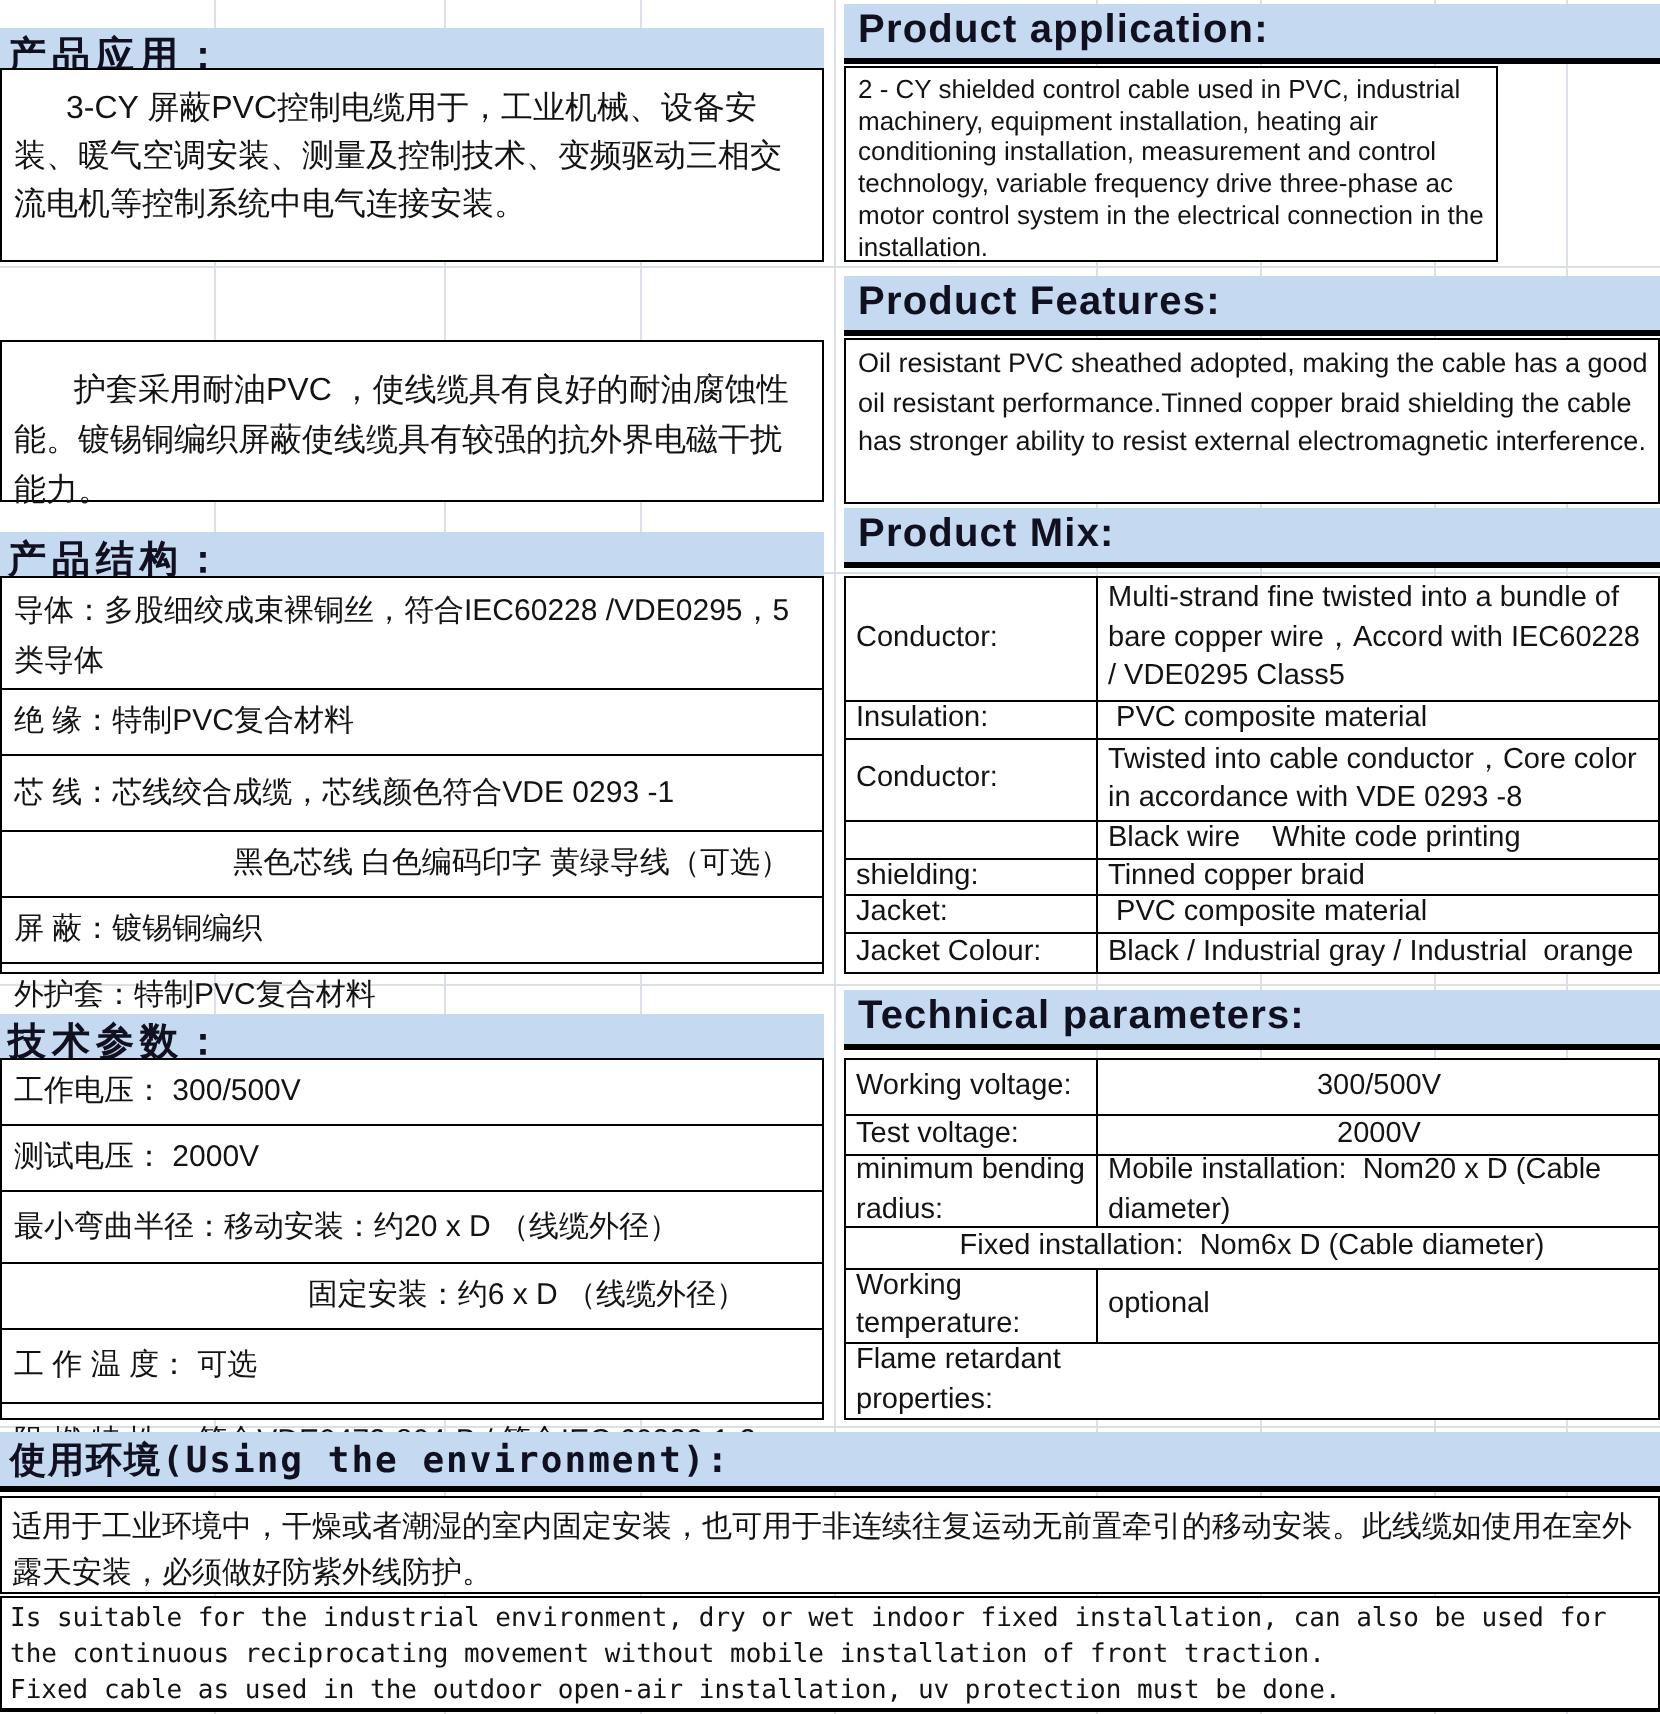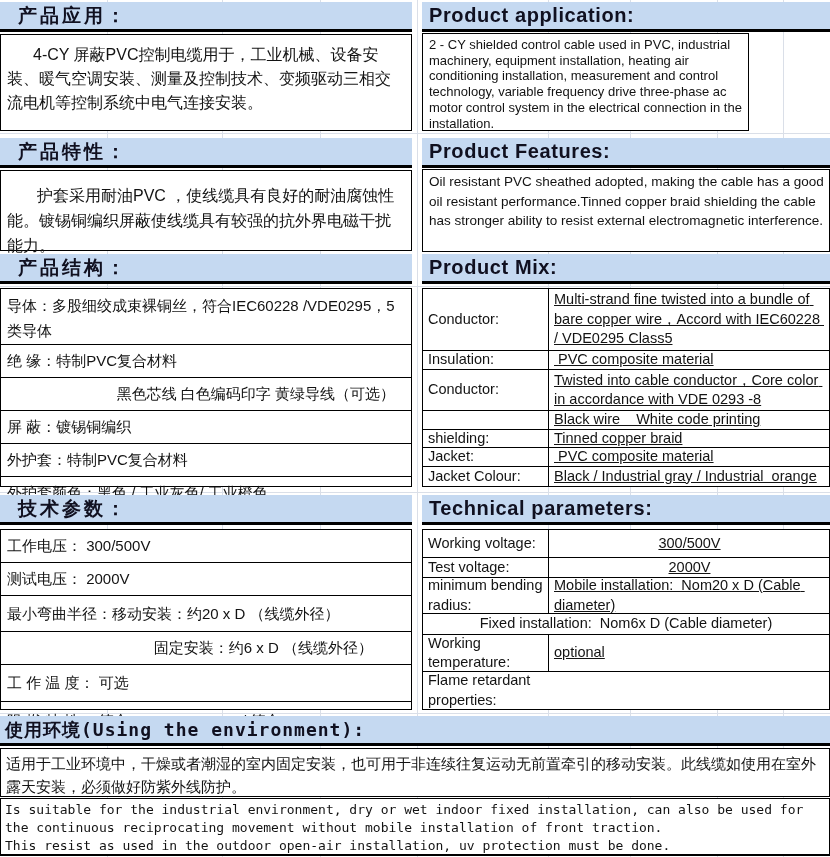--- a/index.html
+++ b/index.html
@@ -14,41 +14,41 @@
     position:relative;width:830px;height:857px;background:#ffffff;
     font-family:"Liberation Sans",sans-serif;color:var(--text);overflow:hidden;
   }
   .vgrid{position:absolute;top:0;bottom:0;width:1px;background:var(--grid);}
   .hgrid{position:absolute;left:0;right:0;height:1px;background:var(--grid);}
   .band{
     position:absolute;height:30px;background:var(--band);
     border-bottom:3px solid var(--border);
     display:flex;align-items:center;font-weight:bold;color:#101020;
   }
-  .band.zh{font-size:19px;padding-left:18px;letter-spacing:3px;}
+  .band.zh{font-size:19px;padding-left:4px;letter-spacing:3px;margin-top:12px;}
   .band.en{font-size:20px;padding-left:7px;letter-spacing:0.6px;}
   .band.full{font-size:18px;padding-left:5px;letter-spacing:1px;
     font-family:"DejaVu Sans Mono","Liberation Mono",monospace;}
   .box{position:absolute;background:#ffffff;border:1px solid var(--border);}
   .para-zh{font-size:16px;line-height:24px;padding:8px 6px 0 6px;text-indent:26px;}
   .para-zh2{font-size:16px;line-height:25px;padding:12px 6px 0 6px;text-indent:30px;}
   .para-en{font-size:13px;line-height:15.7px;padding:3px 4px 0 6px;}
   .para-en2{font-size:13.5px;line-height:19.5px;padding:2px 4px 0 6px;}
   .zh-table .row{
     display:flex;align-items:center;padding:16px 6px;font-size:15px;
     border-top:1px solid var(--border);line-height:20px;
   }
   .zh-table .row:first-child{border-top:none;}
   .zh-table .row.block{display:block;padding:4px 6px 0 6px;line-height:25px;}
   .zh-table .row.right{justify-content:flex-end;}
   .en-table .row{display:flex;border-top:1px solid var(--border);font-size:14.5px;line-height:19.5px;}
   .en-table .row:first-child{border-top:none;}
   .en-table .lbl{flex:0 0 125px;width:125px;padding:0 2px 0 5px;display:flex;align-items:center;}
   .en-table .val{flex:1;border-left:1px solid var(--border);padding:0 4px 0 5px;
-    display:flex;align-items:center;white-space:pre-wrap;text-decoration:underline;}
+    display:flex;align-items:center;white-space:pre-wrap;}
   .en-table .val.center{justify-content:center;text-align:center;}
   .en-table .spanval{flex:1;display:flex;align-items:center;justify-content:center;
     text-align:center;white-space:pre-wrap;}
   .env-zh{font-size:15px;line-height:23px;padding:3px 8px 0 5px;}
   .env-en{font-family:"DejaVu Sans Mono","Liberation Mono",monospace;
     font-size:13px;line-height:18px;padding:2px 4px 0 4px;border-bottom-width:2px;}
   .env-en .line{white-space:pre;}
 </style>
 </head>
 <body>
@@ -68,49 +68,47 @@
   <div class="hgrid" style="top:492px"></div>
   <div class="hgrid" style="top:713px"></div>
 
   <div class="band zh" style="top:2px;left:0;width:412px">
     <span>产品应用：</span>
   </div>
   <div class="band en" style="top:2px;left:422px;width:408px">
     <span>Product application:</span>
   </div>
   <div class="box" style="top:34px;left:0;width:412px;height:97px">
-    <p class="para-zh">4-CY 屏蔽PVC控制电缆用于，工业机械、设备安装、暖气空调安装、测量及控制技术、变频驱动三相交流电机等控制系统中电气连接安装。</p>
+    <p class="para-zh">3-CY 屏蔽PVC控制电缆用于，工业机械、设备安装、暖气空调安装、测量及控制技术、变频驱动三相交流电机等控制系统中电气连接安装。</p>
   </div>
   <div class="box" style="top:33px;left:422px;width:327px;height:98px">
     <p class="para-en">2 - CY shielded control cable used in PVC, industrial machinery, equipment installation, heating air conditioning installation, measurement and control technology, variable frequency drive three-phase ac motor control system in the electrical connection in the installation.</p>
   </div>
 
-  <div class="band zh" style="top:138px;left:0;width:412px">
-    <span>产品特性：</span>
-  </div>
   <div class="band en" style="top:138px;left:422px;width:408px">
     <span>Product Features:</span>
   </div>
   <div class="box" style="top:170px;left:0;width:412px;height:81px">
     <p class="para-zh2">护套采用耐油PVC ，使线缆具有良好的耐油腐蚀性能。镀锡铜编织屏蔽使线缆具有较强的抗外界电磁干扰能力。</p>
   </div>
   <div class="box" style="top:169px;left:422px;width:408px;height:83px">
     <p class="para-en2">Oil resistant PVC sheathed adopted, making the cable has a good oil resistant performance.Tinned copper braid shielding the cable has stronger ability to resist external electromagnetic interference.</p>
   </div>
 
   <div class="band zh" style="top:254px;left:0;width:412px">
     <span>产品结构：</span>
   </div>
   <div class="band en" style="top:254px;left:422px;width:408px">
     <span>Product Mix:</span>
   </div>
 
   <div class="box zh-table" style="top:288px;left:0;width:412px;height:199px">
     <div class="row block" style="height:55px">导体：多股细绞成束裸铜丝，符合IEC60228 /VDE0295，5类导体</div>
     <div class="row" style="height:28px">绝 缘：特制PVC复合材料</div>
+    <div class="row" style="height:38px">芯 线：芯线绞合成缆，芯线颜色符合VDE 0293  -1</div>
     <div class="row right" style="height:20px;padding-right:16px">黑色芯线 白色编码印字 黄绿导线（可选）</div>
     <div class="row" style="height:19px">屏 蔽：镀锡铜编织</div>
     <div class="row" style="height:19px">外护套：特制PVC复合材料</div>
     <div class="row" style="height:18px">外护套颜色：黑色 / 工业灰色/ 工业橙色</div>
   </div>
 
   <div class="box en-table" style="top:288px;left:422px;width:408px;height:199px">
     <div class="row" style="height:61px">
       <div class="lbl">Conductor:</div>
       <div class="val">Multi-strand fine twisted into a bundle of bare copper wire，Accord with IEC60228 / VDE0295 Class5</div>
@@ -184,16 +182,16 @@
 
   <div class="band full" style="top:716px;left:0;width:830px">
     <span>使用环境(Using the environment):</span>
   </div>
   <div class="box" style="top:748px;left:0;width:830px;height:49px">
     <p class="env-zh">适用于工业环境中，干燥或者潮湿的室内固定安装，也可用于非连续往复运动无前置牵引的移动安装。此线缆如使用在室外露天安装，必须做好防紫外线防护。</p>
   </div>
   <div class="box env-en" style="top:798px;left:0;width:830px;height:58px">
     <div class="line">Is suitable for the industrial environment, dry or wet indoor fixed installation, can also be used for</div>
     <div class="line">the continuous reciprocating movement without mobile installation of front traction.</div>
-    <div class="line">This resist as used in the outdoor open-air installation, uv protection must be done.</div>
+    <div class="line">Fixed cable as used in the outdoor open-air installation, uv protection must be done.</div>
   </div>
 
 </div>
 
 </body></html>

